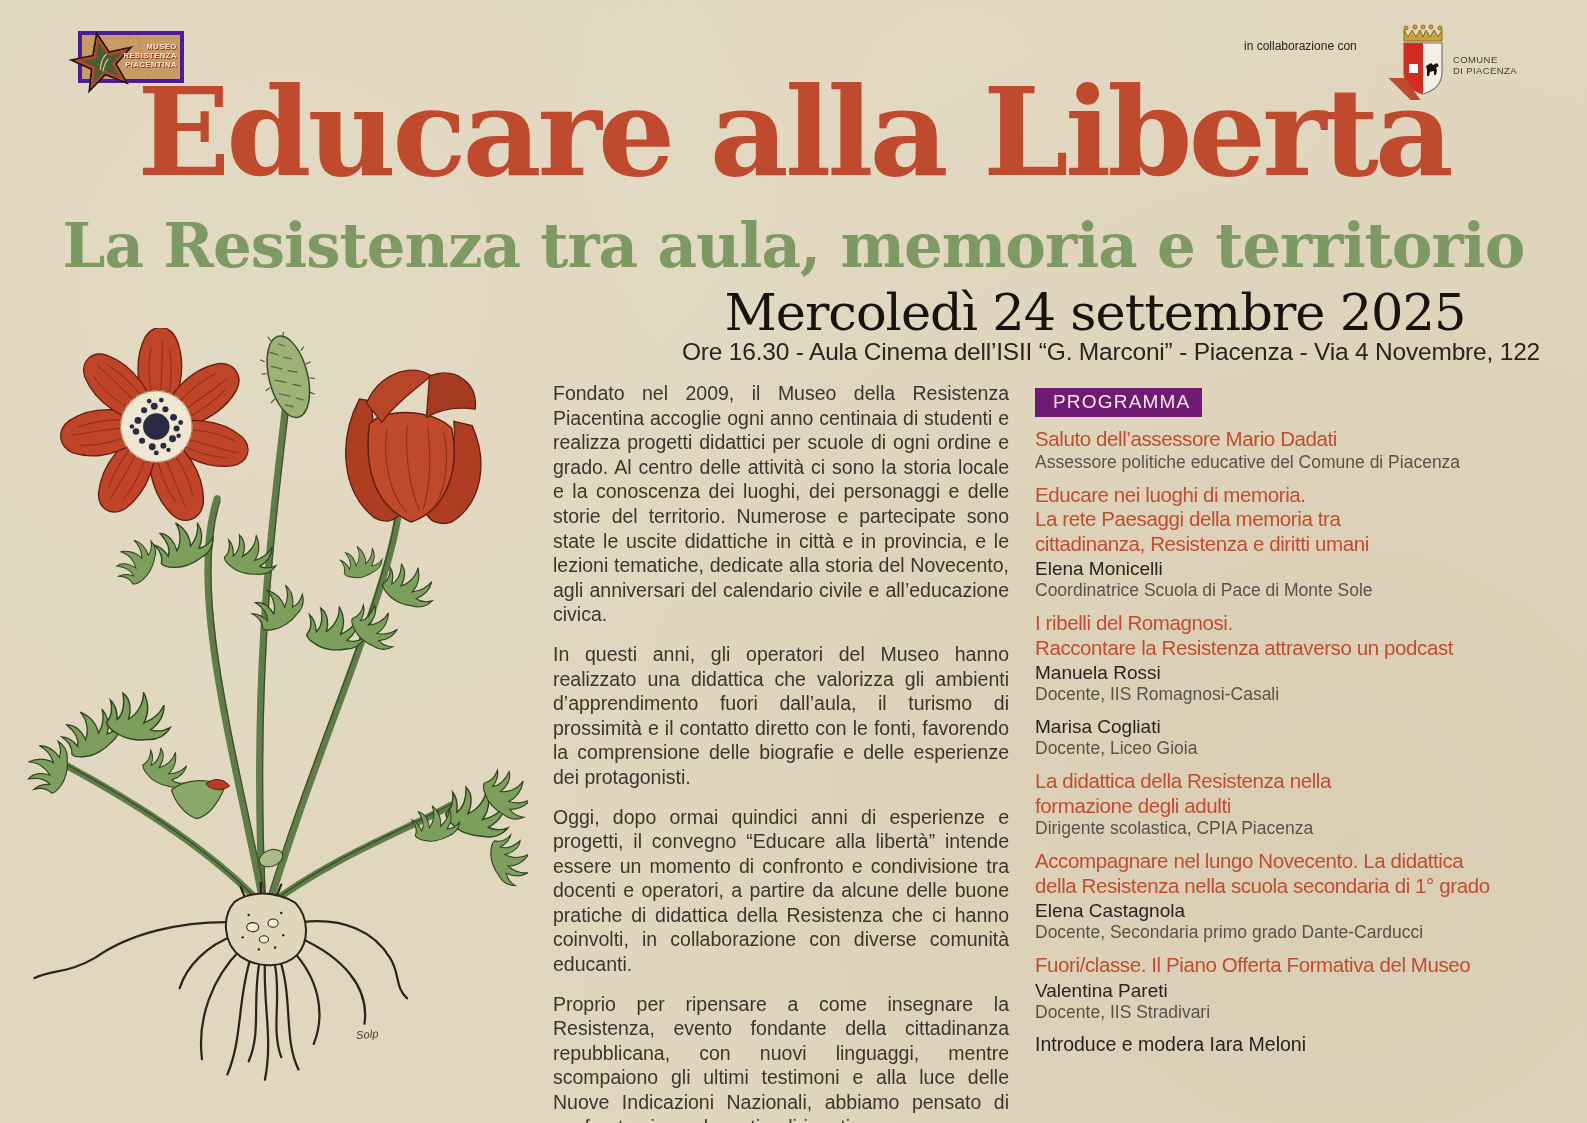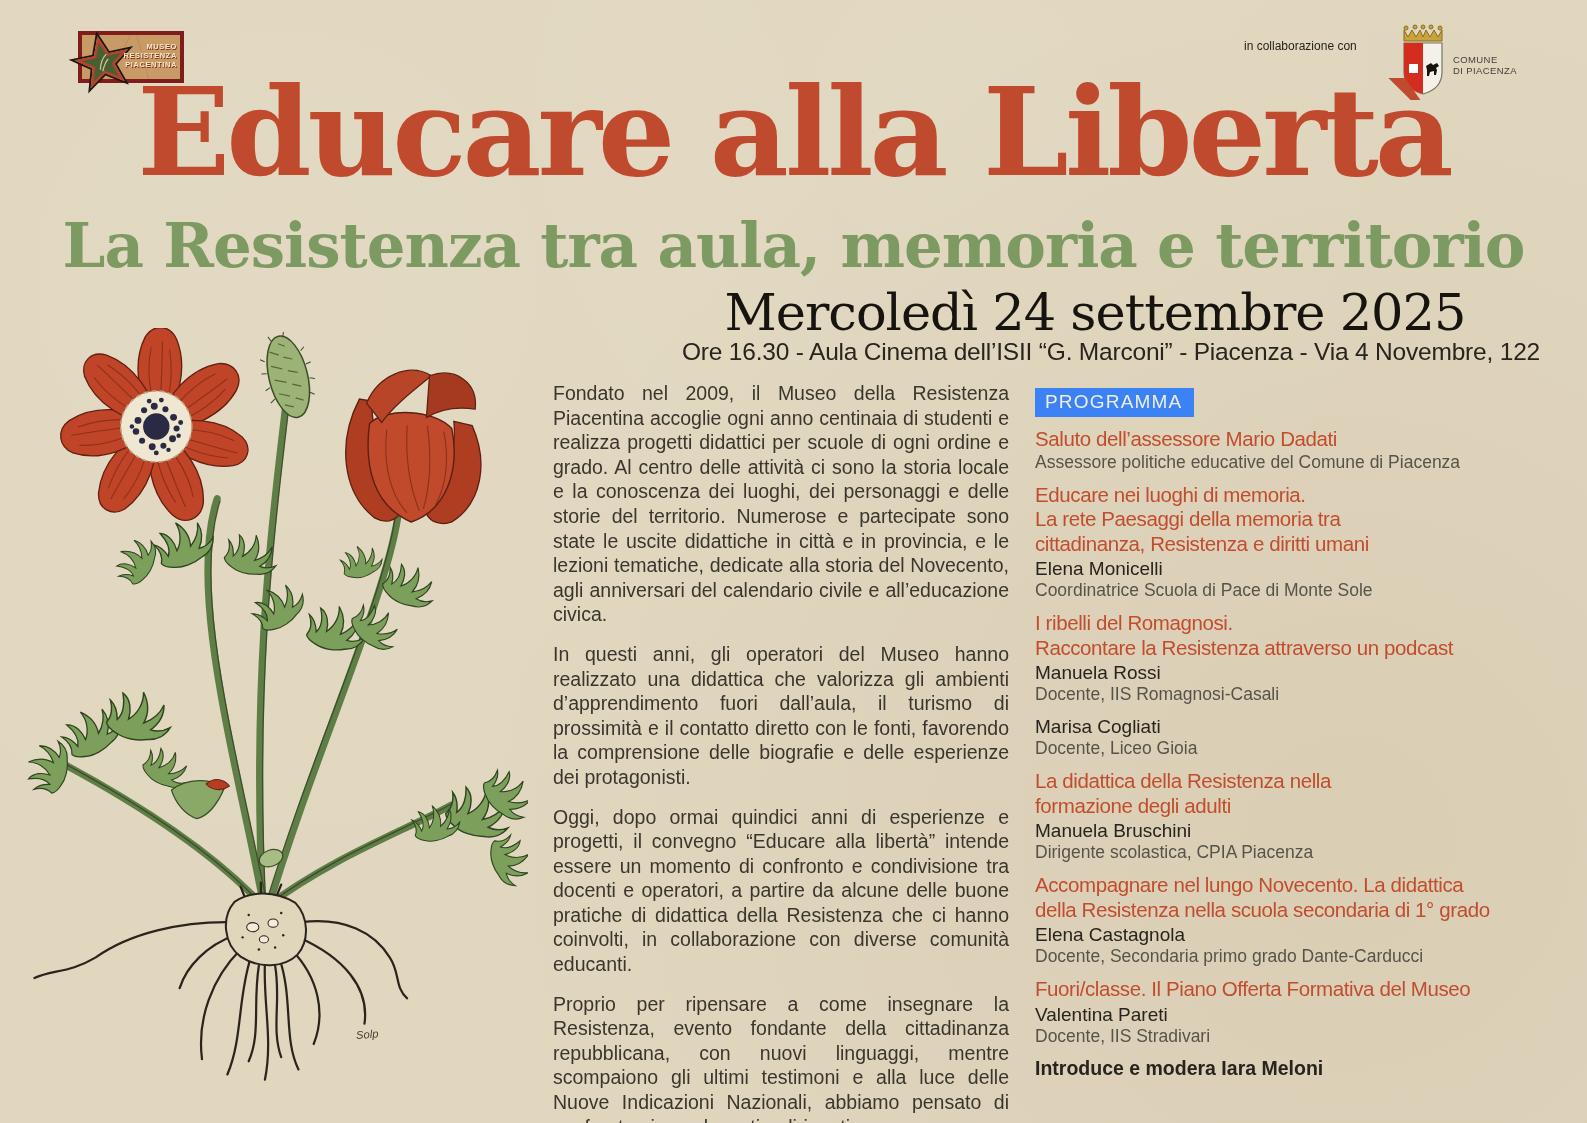--- a/index.html
+++ b/index.html
@@ -10,21 +10,21 @@
   }
   .poster::before{
     content:"";position:absolute;inset:0;pointer-events:none;
     background:
       radial-gradient(circle at 18% 25%, rgba(255,255,255,0.06), transparent 45%),
       radial-gradient(circle at 85% 75%, rgba(120,90,40,0.07), transparent 55%),
       radial-gradient(circle at 60% 10%, rgba(255,255,255,0.05), transparent 40%);
   }
   
   .museo-logo{position:absolute;left:78px;top:31px;width:106px;height:52px;
-    background:#c79a66;border:4px solid #7f1d1d;box-sizing:border-box;}
+    background:#c79a66;border:4px solid #4c1d95;box-sizing:border-box;}
   .museo-logo .map-lines{position:absolute;inset:0;opacity:.25;
     background:linear-gradient(115deg,transparent 40%,#8a5f35 40.5%,transparent 41.5%),
                linear-gradient(75deg,transparent 60%,#8a5f35 60.5%,transparent 61.5%);}
   .museo-star{position:absolute;left:-14px;top:-6px;width:70px;height:66px;}
   .museo-logo-text{position:absolute;right:3px;top:7px;text-align:right;
     font-size:7.5px;line-height:9px;font-weight:bold;letter-spacing:.6px;
     color:#f6e9cb;text-shadow:.7px .7px 0 #7e2c18;}
   .collab-label{position:absolute;left:1244px;top:39px;font-size:12px;color:#221e19;}
   .comune-crest{position:absolute;left:1398px;top:24px;width:50px;height:72px;}
   .comune-label{position:absolute;left:1453px;top:54px;font-size:9.5px;line-height:11px;
@@ -40,27 +40,27 @@
     font-family:"DejaVu Serif","Liberation Serif",serif;font-weight:normal;
     font-size:51px;letter-spacing:-1px;color:#17140f;}
   .event-location{position:absolute;left:590px;top:338px;width:950px;text-align:right;
     font-size:24.5px;letter-spacing:-.2px;color:#28241e;}
   
   .intro-text{position:absolute;left:553px;top:381px;width:456px;}
   .intro-text p{margin:0 0 15px 0;font-size:19.5px;line-height:24.6px;
     text-align:justify;color:#3a362e;}
   
   .program-section{position:absolute;left:1035px;top:388px;width:505px;}
-  .program-badge{display:inline-block;background:#3b82f6;color:#f3eedd;
-    font-size:19px;letter-spacing:1.2px;padding:3px 12px 4px 10px;margin:0 0 10px 0;}
+  .program-badge{display:inline-block;background:#701a75;color:#f3eedd;
+    font-size:19px;letter-spacing:1.2px;padding:3px 12px 4px 18px;margin:0 0 10px 0;}
   .program-item{margin-bottom:10px;}
   .item-title{color:#c14d2e;font-size:20.5px;line-height:24.5px;letter-spacing:-.4px;}
   .item-speaker{font-weight:normal;color:#27231e;font-size:19px;line-height:23px;margin-top:1px;}
   .item-role{color:#57534a;font-size:17.5px;line-height:21px;}
-  .program-footer{font-weight:bold;font-size:19.5px;color:#27231e;margin-top:8px;}
+  .program-footer{font-weight:normal;font-size:19.5px;color:#27231e;margin-top:8px;}
   
   .botanical{position:absolute;left:8px;top:328px;width:520px;height:782px;}
 </style>
 </head>
 <body>
 
 <div class="poster">
 
   <div class="museo-logo">
     <div class="map-lines"></div>
@@ -278,21 +278,20 @@
           <div class="item-title">I ribelli del Romagnosi.<br>Raccontare la Resistenza attraverso un podcast</div>
           <div class="item-speaker">Manuela Rossi</div>
           <div class="item-role">Docente, IIS Romagnosi-Casali</div>
         </div>
         <div class="program-item">
           <div class="item-speaker">Marisa Cogliati</div>
           <div class="item-role">Docente, Liceo Gioia</div>
         </div>
         <div class="program-item">
           <div class="item-title">La didattica della Resistenza nella<br>formazione degli adulti</div>
-          <div class="item-speaker">Manuela Bruschini</div>
           <div class="item-role">Dirigente scolastica, CPIA Piacenza</div>
         </div>
         <div class="program-item">
           <div class="item-title">Accompagnare nel lungo Novecento. La didattica<br>della Resistenza nella scuola secondaria di 1° grado</div>
           <div class="item-speaker">Elena Castagnola</div>
           <div class="item-role">Docente, Secondaria primo grado Dante-Carducci</div>
         </div>
         <div class="program-item">
           <div class="item-title">Fuori/classe. Il Piano Offerta Formativa del Museo</div>
           <div class="item-speaker">Valentina Pareti</div>

